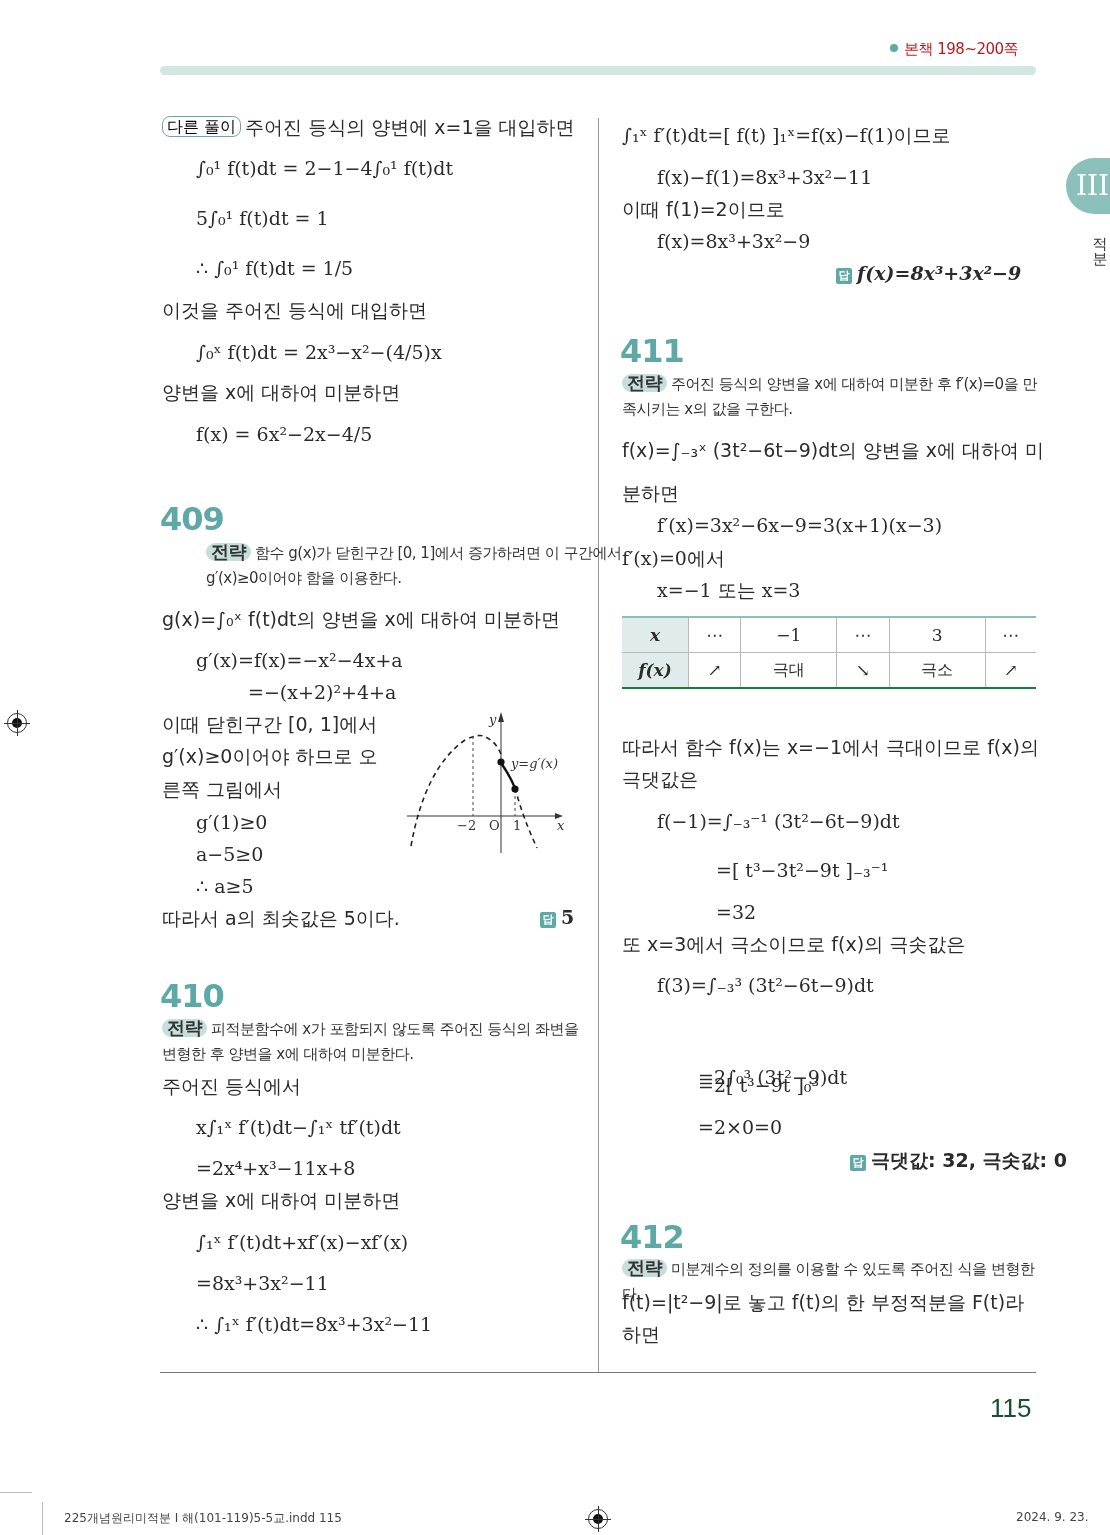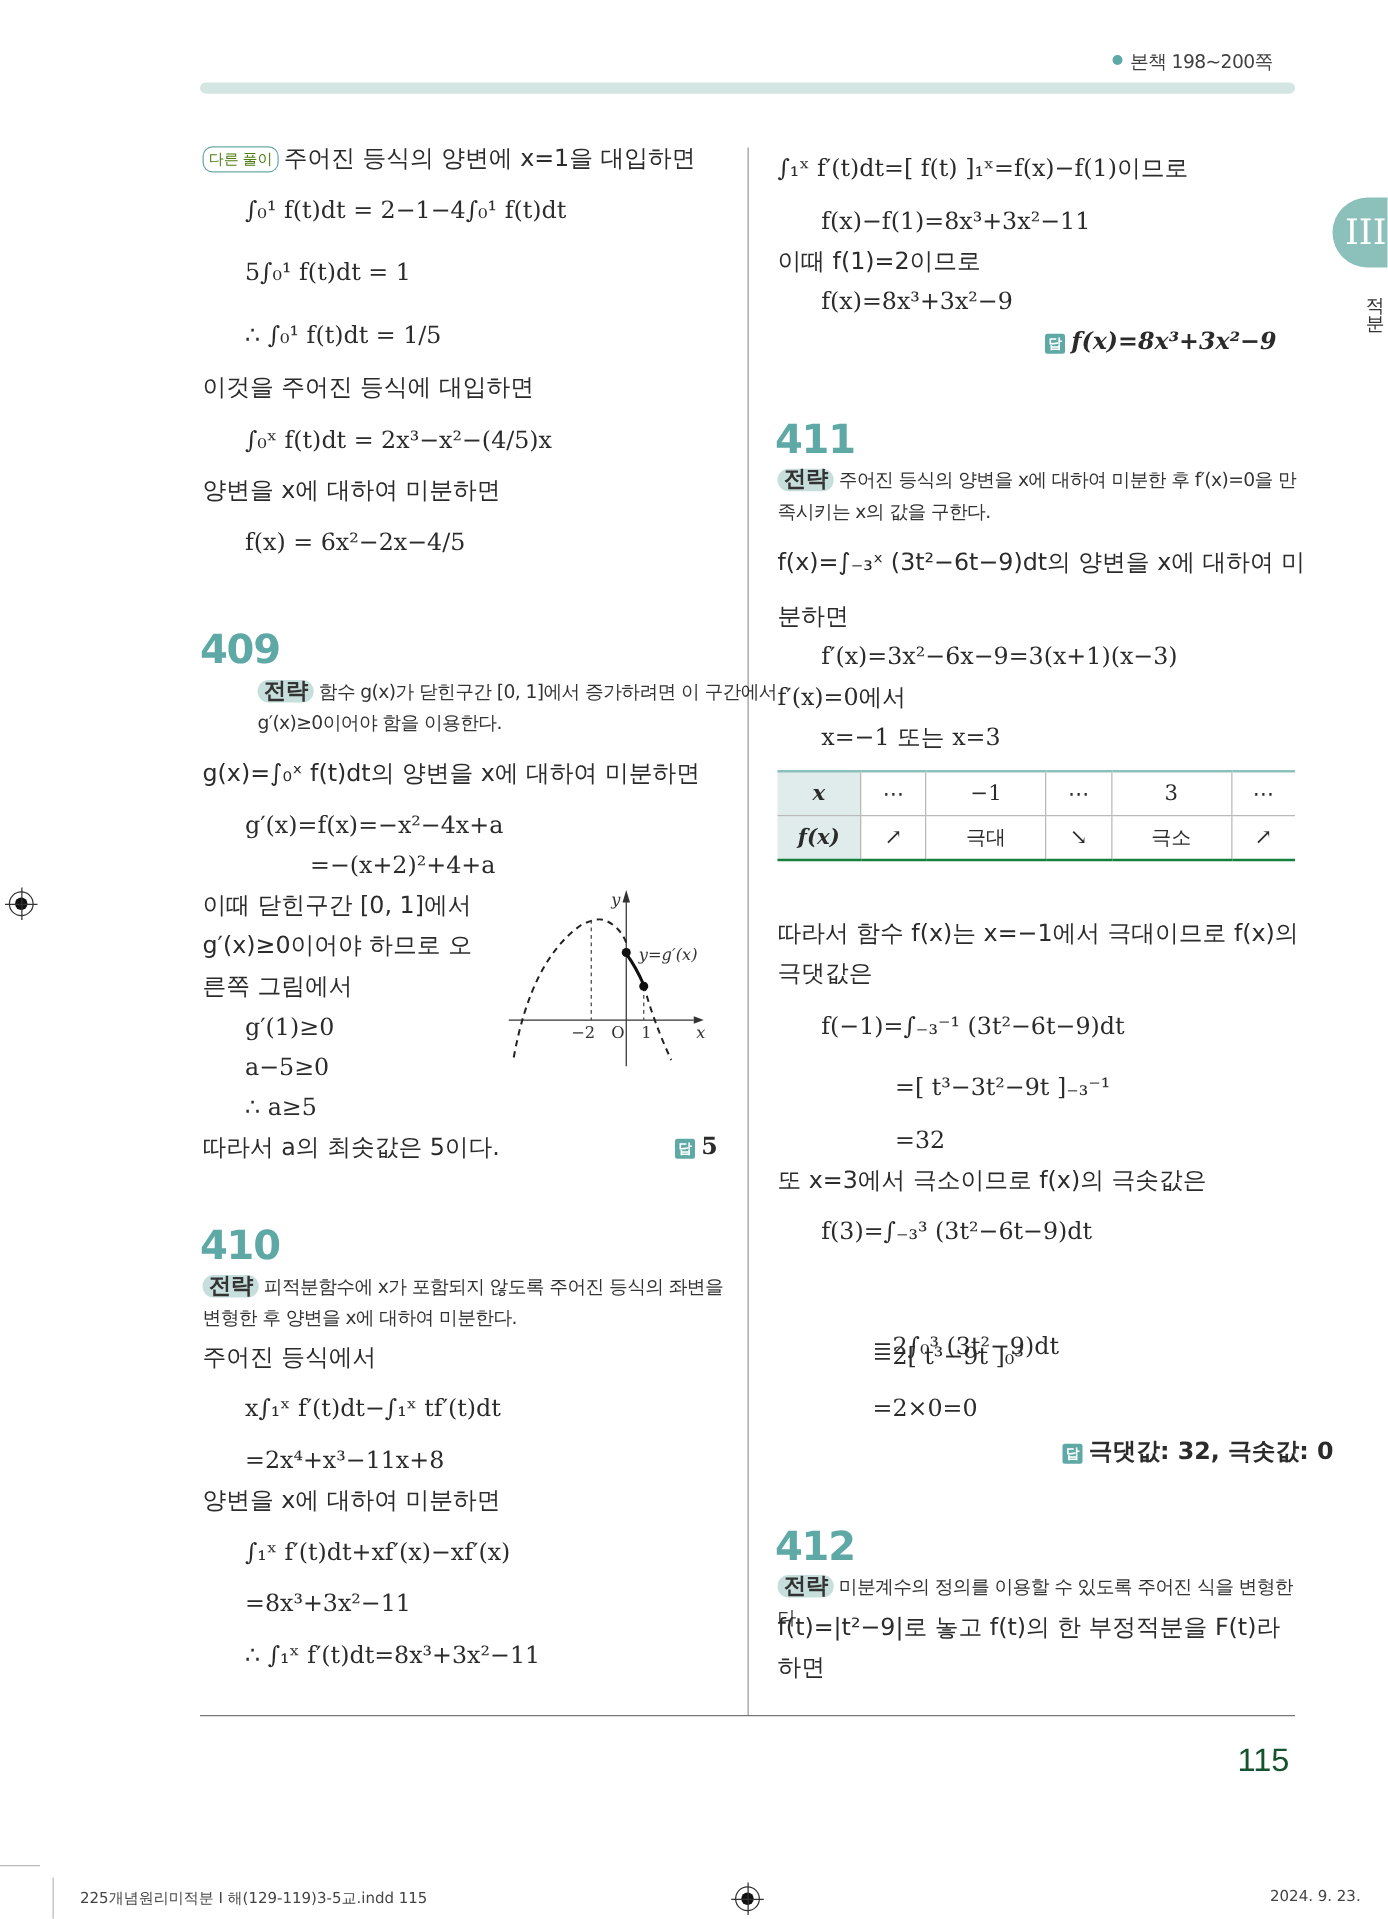--- a/index.html
+++ b/index.html
@@ -2,21 +2,21 @@
 <html><head>
 <meta charset="utf-8">
 <style>
   html, body { margin:0; padding:0; }
   body {
     width:1110px; height:1535px; position:relative; overflow:hidden;
     background:#ffffff; color:#2b2b2b;
     font-family:"DejaVu Sans", sans-serif;
   }
   .abs { position:absolute; }
-  .header-ref { top:40px; left:890px; font-size:15px; color:#404040; white-space:nowrap; letter-spacing:-0.5px; }
+  .header-ref { top:40px; left:890px; font-size:15px; color:#b91c1c; white-space:nowrap; letter-spacing:-0.5px; }
   .header-ref .dot { display:inline-block; width:8px; height:8px; border-radius:50%; background:#5ea8a6; margin-right:6px; vertical-align:2px; }
   .header-bar { top:66px; left:160px; width:876px; height:9px; border-radius:5px; background:#d3e6e2; }
   .chapter-tab { top:158px; left:1066px; width:60px; height:56px; border-radius:30px 0 0 30px; background:#8cc1bb; color:#fff;
     font-family:"DejaVu Serif", serif; font-size:28px; line-height:56px; padding-left:10px; box-sizing:border-box; }
   .chapter-label { top:226px; left:1090px; writing-mode:vertical-rl; font-size:15px; color:#333; letter-spacing:1px; }
   .col-divider { top:118px; left:598px; width:1px; height:1254px; background:#9a9a9a; }
   .bottom-rule { top:1372px; left:160px; width:876px; height:1px; background:#777; }
   .page-num { top:1393px; left:990px; font-family:"Liberation Sans Narrow","Liberation Sans", sans-serif; font-size:26px; color:#14532d; }
   .reg-mark { width:20px; height:20px; border:1px solid #333; border-radius:50%; box-sizing:border-box; }
   .reg-mark::before { content:""; position:absolute; left:4px; top:4px; width:10px; height:10px; border-radius:50%; background:#111; }
@@ -25,21 +25,21 @@
   .footer-file { top:1510px; left:64px; font-size:12px; color:#444; white-space:nowrap; }
   .footer-date { top:1510px; left:1016px; font-size:12px; color:#444; white-space:nowrap; }
   .footer-line-v { top:1502px; left:42px; width:1px; height:33px; background:#bbb; }
   .footer-line-h { top:1492px; left:0; width:32px; height:1px; background:#bbb; }
 
   .line { position:absolute; white-space:nowrap; font-size:19px; line-height:24px; color:#2b2b2b; }
   .m { font-family:"DejaVu Serif", serif; }
   .prob-num { position:absolute; font-family:"DejaVu Sans", sans-serif; font-weight:bold; font-size:32px; color:#5ea8a6; letter-spacing:-1px; }
   .strategy { position:absolute; font-size:15px; line-height:25px; color:#333; letter-spacing:-0.5px; width:420px; }
   .badge { display:inline-block; background:#c7dfdc; color:#333; font-weight:bold; font-size:18px; border-radius:9px; padding:0 5px; line-height:18px; margin-right:4px; }
-  .alt-badge { display:inline-block; border:1.5px solid #6aaaa6; color:#4d7c0f; font-size:12px; border-radius:8px; padding:0 4px; line-height:19px; margin-right:4px; vertical-align:2px;font-family:Liberation Serif, serif; }
+  .alt-badge { display:inline-block; border:1.5px solid #6aaaa6; color:#000000; font-size:16px; border-radius:8px; padding:0 4px; line-height:19px; margin-right:4px; vertical-align:2px; }
   .ans-icon { display:inline-block; width:16px; height:16px; background:#5ea8a6; color:#fff; font-size:11px; text-align:center; line-height:16px; border-radius:2px; margin-right:5px; vertical-align:1px; font-weight:bold; }
   .ans { position:absolute; font-weight:bold; font-size:19px; white-space:nowrap; }
   .ans .val { font-family:"DejaVu Serif", serif; }
 
   table.var { position:absolute; top:616px; left:622px; width:414px; border-collapse:collapse; font-family:"DejaVu Serif", serif; font-size:17px; }
   table.var td { border:1px solid #b9b9b9; height:34px; text-align:center; padding:0; }
   table.var tr:first-child td { border-top:2px solid #8cc1bb; }
   table.var tr:last-child td { border-bottom:2px solid #15803d; }
   table.var td:first-child { background:#dfeceb; font-weight:bold; font-style:italic; width:66px; border-left:none; }
   table.var td:last-child { border-right:none; }
@@ -184,14 +184,14 @@
 
 <div class="abs reg-mark" style="top:713px;left:7px;">
     <span class="v"></span>
   </div>
 <div class="abs reg-mark" style="top:1509px;left:588px;">
     <span class="v"></span>
   </div>
 
 <div class="abs footer-line-h"></div>
 <div class="abs footer-line-v"></div>
-<div class="abs footer-file">225개념원리미적분 I 해(129-119)3-5교.indd   115</div>
+<div class="abs footer-file">225개념원리미적분 I 해(101-119)5-5교.indd   115</div>
 <div class="abs footer-date">2024. 9. 23.</div>
 
 </body></html>

